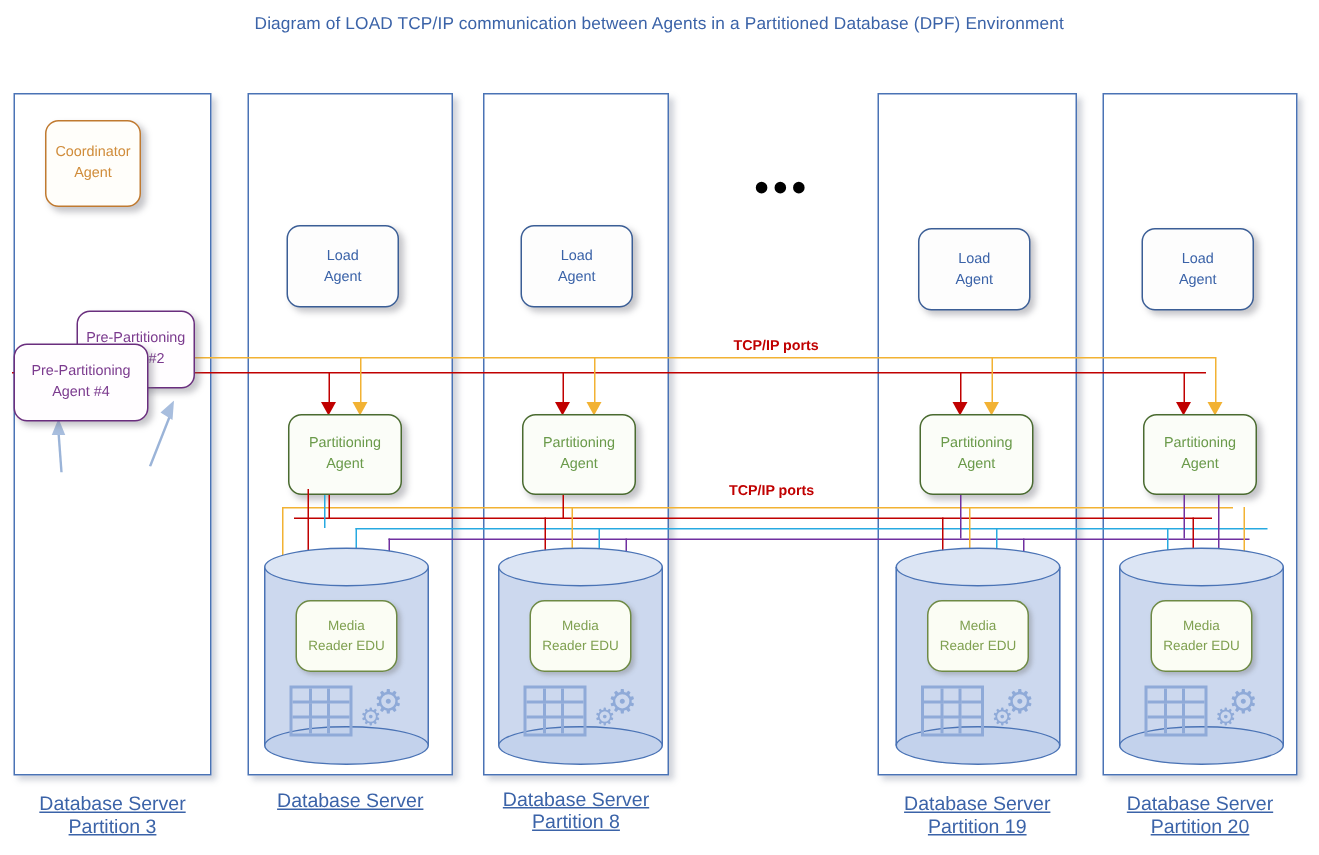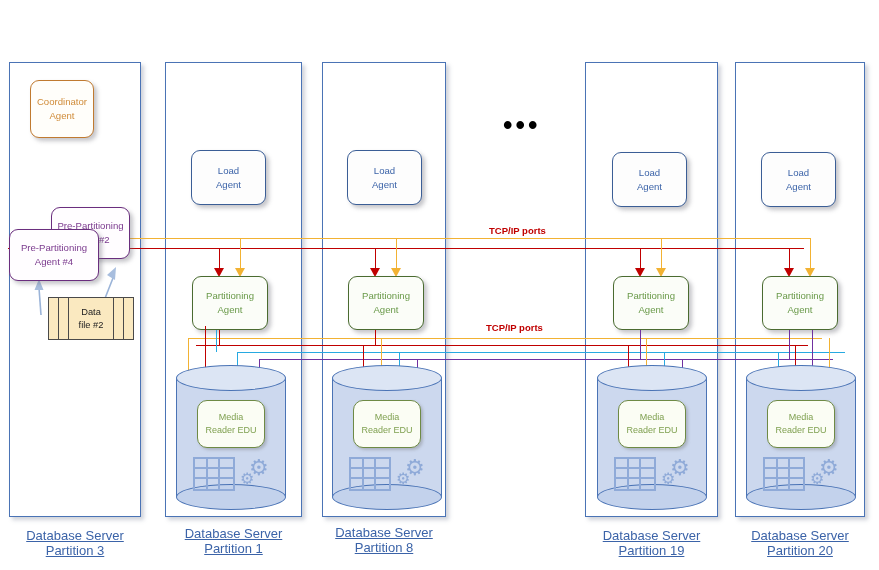--- a/index.html
+++ b/index.html
@@ -175,20 +175,21 @@
   }
 
   
   .feed-arrow{position:absolute;}
 </style>
 </head>
 <body>
 
 <div id="stage">
 
+  <div class="diagram-title">Diagram of LOAD TCP/IP communication between Agents in a Partitioned Database (DPF) Environment</div>
 
   <div class="server-panel" style="left:9px;  top:62px; width:132px; height:455px;"></div>
   <div class="server-panel" style="left:165px;top:62px; width:137px; height:455px;"></div>
   <div class="server-panel" style="left:322px;top:62px; width:124px; height:455px;"></div>
   <div class="server-panel" style="left:585px;top:62px; width:133px; height:455px;"></div>
   <div class="server-panel" style="left:735px;top:62px; width:130px; height:455px;"></div>
 
   <div class="ellipsis" style="left:503px;top:120px;">•••</div>
 
   <div class="agent-box coordinator-agent" style="left:30px;top:80px;width:64px;height:58px;">
@@ -208,28 +209,20 @@
 
   <svg class="feed-arrow" style="left:30px;top:279px;width:22px;height:36px;">
     <line x1="11" y1="36" x2="9" y2="9" stroke="#9BB4D8" stroke-width="1.6"></line>
     <polygon points="9,0 4.5,11 13.5,11" fill="#A8BEDE"></polygon>
   </svg>
   <svg class="feed-arrow" style="left:96px;top:267px;width:26px;height:44px;">
     <line x1="4" y1="44" x2="17" y2="11" stroke="#9BB4D8" stroke-width="1.6"></line>
     <polygon points="20,0 11,8 19,13" fill="#A8BEDE"></polygon>
   </svg>
 
-  <div class="data-file" style="left:48px;top:297px;width:86px;height:43px;z-index:4;">
-    <i class="tape" style="left:9px;"></i>
-      <i class="tape" style="left:19px;"></i>
-    <i class="tape" style="right:9px;"></i>
-      <i class="tape" style="right:19px;"></i>
-    <span>Data</span>
-    <span>file #2</span>
-  </div>
 
 
   <div class="agent-box load-agent" style="left:191px;top:150px;width:75px;height:55px;">
     <span>Load</span>
     <span>Agent</span>
   </div>
   <div class="agent-box load-agent" style="left:347px;top:150px;width:75px;height:55px;">
     <span>Load</span>
     <span>Agent</span>
   </div>
@@ -438,21 +431,20 @@
       </div>
     </div>
   </div>
 
   <div class="server-caption" style="left:9px;top:528px;width:132px;">
     <div>Database Server</div>
     <div>Partition 3</div>
   </div>
   <div class="server-caption" style="left:165px;top:526px;width:137px;">
     <div>Database Server</div>
-    <div>Partition 1</div>
   </div>
   <div class="server-caption" style="left:322px;top:525px;width:124px;">
     <div>Database Server</div>
     <div>Partition 8</div>
   </div>
   <div class="server-caption" style="left:585px;top:528px;width:133px;">
     <div>Database Server</div>
     <div>Partition 19</div>
   </div>
   <div class="server-caption" style="left:735px;top:528px;width:130px;">

